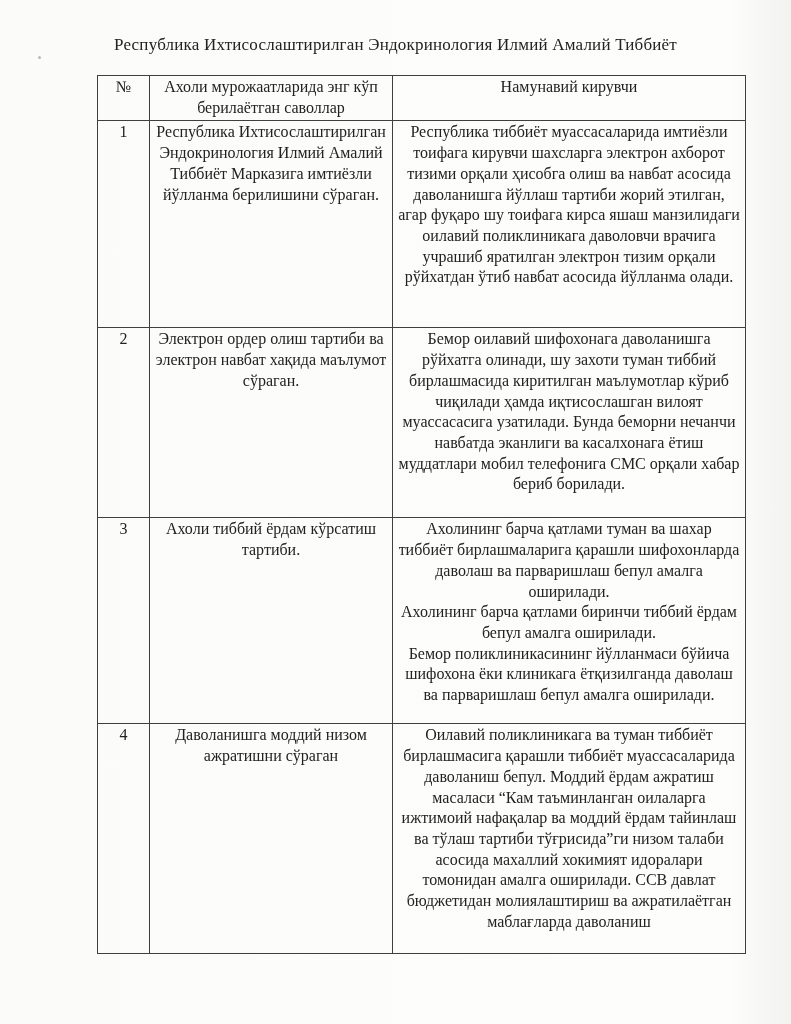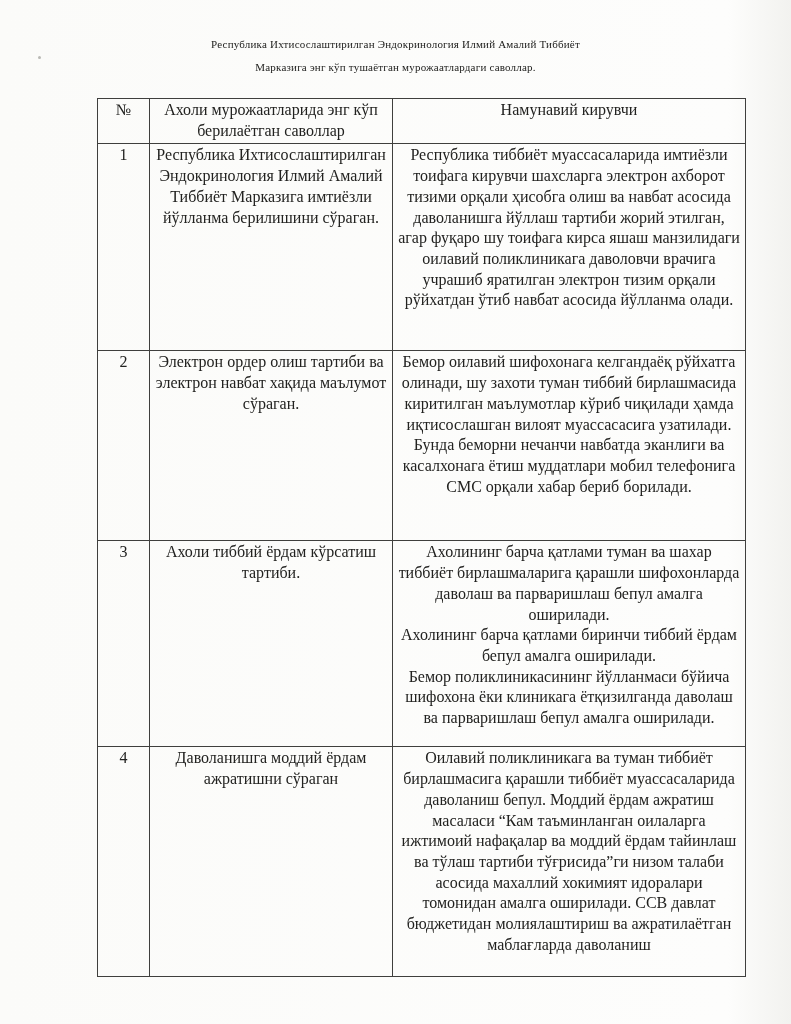--- a/index.html
+++ b/index.html
@@ -11,21 +11,21 @@
     height: 1024px;
     background: linear-gradient(90deg, #fbfbf9 0%, #fdfdfc 92%, #f2f2ef 100%);
     font-family: "Liberation Serif", "DejaVu Serif", serif;
     color: #222220;
     position: relative;
     overflow: hidden;
   }
   .page-title {
     margin-top: 33px;
     text-align: center;
-    font-size: 11px;
+    font-size: 17px;
     line-height: 23px;
     letter-spacing: 0.2px;
   }
   .qa-table {
     border-collapse: collapse;
     margin-left: 97px;
     margin-top: 19px;
     width: 615px;
     table-layout: fixed;
   }
@@ -59,48 +59,47 @@
     background: #b9b9b4;
   }
 </style>
 </head>
 <body>
 
 <div class="scan-speck"></div>
 
 <div class="page-title">
   <div>Республика Ихтисослаштирилган Эндокринология Илмий Амалий Тиббиёт</div>
-  <div>Марказига энг кўп тушаётган мурожаатлардаги саволлар.</div>
 </div>
 
 <table class="qa-table">
   <thead>
     <tr>
       <th class="col-num">№</th>
       <th class="col-question">Ахоли мурожаатларида энг кўп берилаётган саволлар</th>
       <th class="col-answer">Намунавий кирувчи</th>
     </tr>
   </thead>
   <tbody>
       <tr>
         <td class="col-num">1</td>
         <td class="col-question">Республика Ихтисослаштирилган Эндокринология Илмий Амалий Тиббиёт Марказига имтиёзли йўлланма берилишини сўраган.</td>
         <td class="col-answer">Республика тиббиёт муассасаларида имтиёзли тоифага кирувчи шахсларга электрон ахборот тизими орқали ҳисобга олиш ва навбат асосида даволанишга йўллаш тартиби жорий этилган, агар фуқаро шу тоифага кирса яшаш манзилидаги оилавий поликлиникага даволовчи врачига учрашиб яратилган электрон тизим орқали рўйхатдан ўтиб навбат асосида йўлланма олади.</td>
       </tr>
       <tr>
         <td class="col-num">2</td>
         <td class="col-question">Электрон ордер олиш тартиби ва электрон навбат хақида маълумот сўраган.</td>
-        <td class="col-answer">Бемор оилавий шифохонага келгандаёқ рўйхатга олинади, шу захоти туман тиббий бирлашмасида киритилган маълумотлар кўриб чиқилади ҳамда иқтисослашган вилоят муассасасига узатилади. Бунда беморни нечанчи навбатда эканлиги ва касалхонага ётиш муддатлари мобил телефонига СМС орқали хабар бериб борилади.</td>
+        <td class="col-answer">Бемор оилавий шифохонага даволанишга рўйхатга олинади, шу захоти туман тиббий бирлашмасида киритилган маълумотлар кўриб чиқилади ҳамда иқтисослашган вилоят муассасасига узатилади. Бунда беморни нечанчи навбатда эканлиги ва касалхонага ётиш муддатлари мобил телефонига СМС орқали хабар бериб борилади.</td>
       </tr>
       <tr>
         <td class="col-num">3</td>
         <td class="col-question">Ахоли тиббий ёрдам кўрсатиш тартиби.</td>
         <td class="col-answer">Ахолининг барча қатлами туман ва шахар тиббиёт бирлашмаларига қарашли шифохонларда даволаш ва парваришлаш бепул амалга оширилади.
 Ахолининг барча қатлами биринчи тиббий ёрдам бепул амалга оширилади.
 Бемор поликлиникасининг йўлланмаси бўйича шифохона ёки клиникага ётқизилганда даволаш ва парваришлаш бепул амалга оширилади.</td>
       </tr>
       <tr>
         <td class="col-num">4</td>
-        <td class="col-question">Даволанишга моддий ёрдам ажратишни сўраган</td>
+        <td class="col-question">Даволанишга моддий низом ажратишни сўраган</td>
         <td class="col-answer">Оилавий поликлиникага ва туман тиббиёт бирлашмасига қарашли тиббиёт муассасаларида даволаниш бепул. Моддий ёрдам ажратиш масаласи “Кам таъминланган оилаларга ижтимоий нафақалар ва моддий ёрдам тайинлаш ва тўлаш тартиби тўғрисида”ги низом талаби асосида махаллий хокимият идоралари томонидан амалга оширилади. ССВ давлат бюджетидан молиялаштириш ва ажратилаётган маблағларда даволаниш</td>
       </tr>
     </tbody>
 </table>
 
 </body></html>

